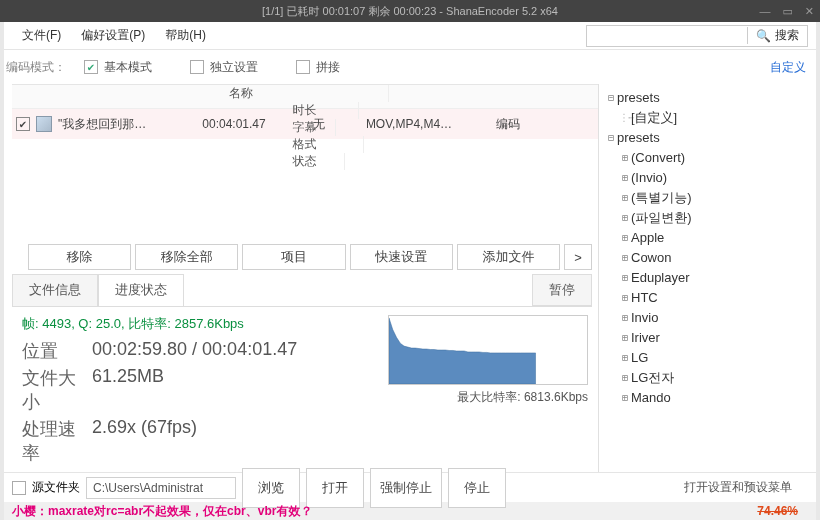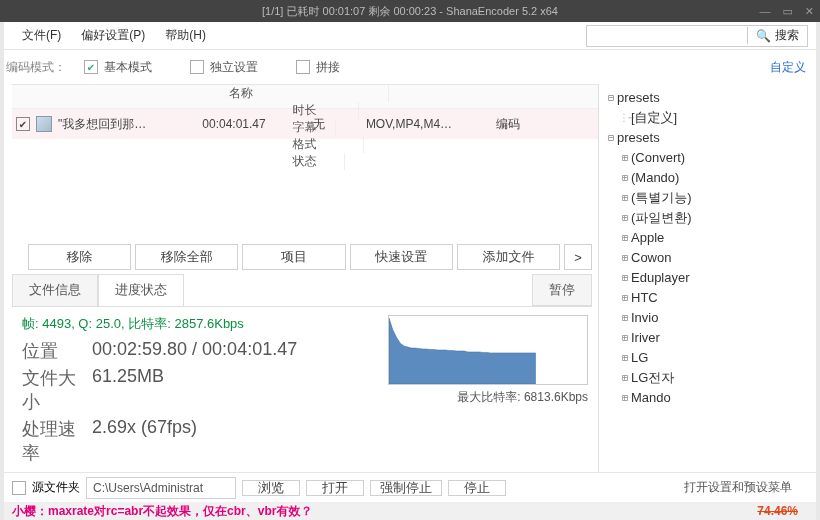--- a/index.html
+++ b/index.html
@@ -46,21 +46,21 @@
 .pinfo .green { color: #0a9040; font-size: 13px; margin-bottom: 6px; }
 .pinfo .row { display: flex; font-size: 18px; color: #555; margin: 3px 0; }
 .pinfo .row .k { width: 70px; color: #666; }
 .graph { width: 200px; }
 .graph-box { width: 200px; height: 70px; border: 1px solid #ccc; background: #fff; position: relative; overflow: hidden; }
 .graph-box svg { width: 100%; height: 100%; }
 .graph .caption { font-size: 12px; color: #555; margin-top: 4px; text-align: right; }
 .bottombar { height: 30px; display: flex; align-items: center; padding: 0 8px 0 8px; gap: 6px; border-top: 1px solid #e5e5e5; }
 .bottombar .chk { width: 14px; height: 14px; border: 1px solid #aaa; }
 .bottombar .path { flex: 0 0 150px; border: 1px solid #d0d0d0; height: 22px; display: flex; align-items: center; padding: 0 6px; color: #555; overflow: hidden; white-space: nowrap; }
-.bottombar .b { width: 58px; height: 16px; border: 1px solid #d0d0d0; display: flex; align-items: center; justify-content: center; color: #444; background: #fff; font-size: 13px; }
+.bottombar .b { width: 58px; height: 40px; border: 1px solid #d0d0d0; display: flex; align-items: center; justify-content: center; color: #444; background: #fff; font-size: 13px; }
 .bottombar .settings-label { margin-left: auto; color: #555; font-size: 12px; padding-right: 16px; }
 .footer { height: 18px; background: #f0f0f0; display: flex; align-items: center; padding: 0 8px; font-size: 12px; }
 .footer .msg { color: #e2007a; font-weight: bold; }
 .footer .pct { margin-left: auto; color: #e04a1a; font-weight: bold; padding-right: 10px; text-decoration: line-through;}
 .tree { font-size: 13px; color: #333; line-height: 20px; }
 .tree .node { display: flex; align-items: center; }
 .tree .tw { width: 12px; text-align: center; color: #888; font-size: 10px; font-family: monospace; }
 .tree .indent1 { padding-left: 14px; }
 .tree .dots { color: #bbb; letter-spacing: -1px; }
 </style>
@@ -184,21 +184,21 @@
             <span class="tw">⊟</span>
             <span>presets</span>
           </div>
         <div id="tree-items">
             <div class="node indent1">
               <span class="tw">⊞</span>
               <span>(Convert)</span>
             </div>
             <div class="node indent1">
               <span class="tw">⊞</span>
-              <span>(Mando)</span>
+              <span>(Invio)</span>
             </div>
             <div class="node indent1">
               <span class="tw">⊞</span>
               <span>(특별기능)</span>
             </div>
             <div class="node indent1">
               <span class="tw">⊞</span>
               <span>(파일변환)</span>
             </div>
             <div class="node indent1">

